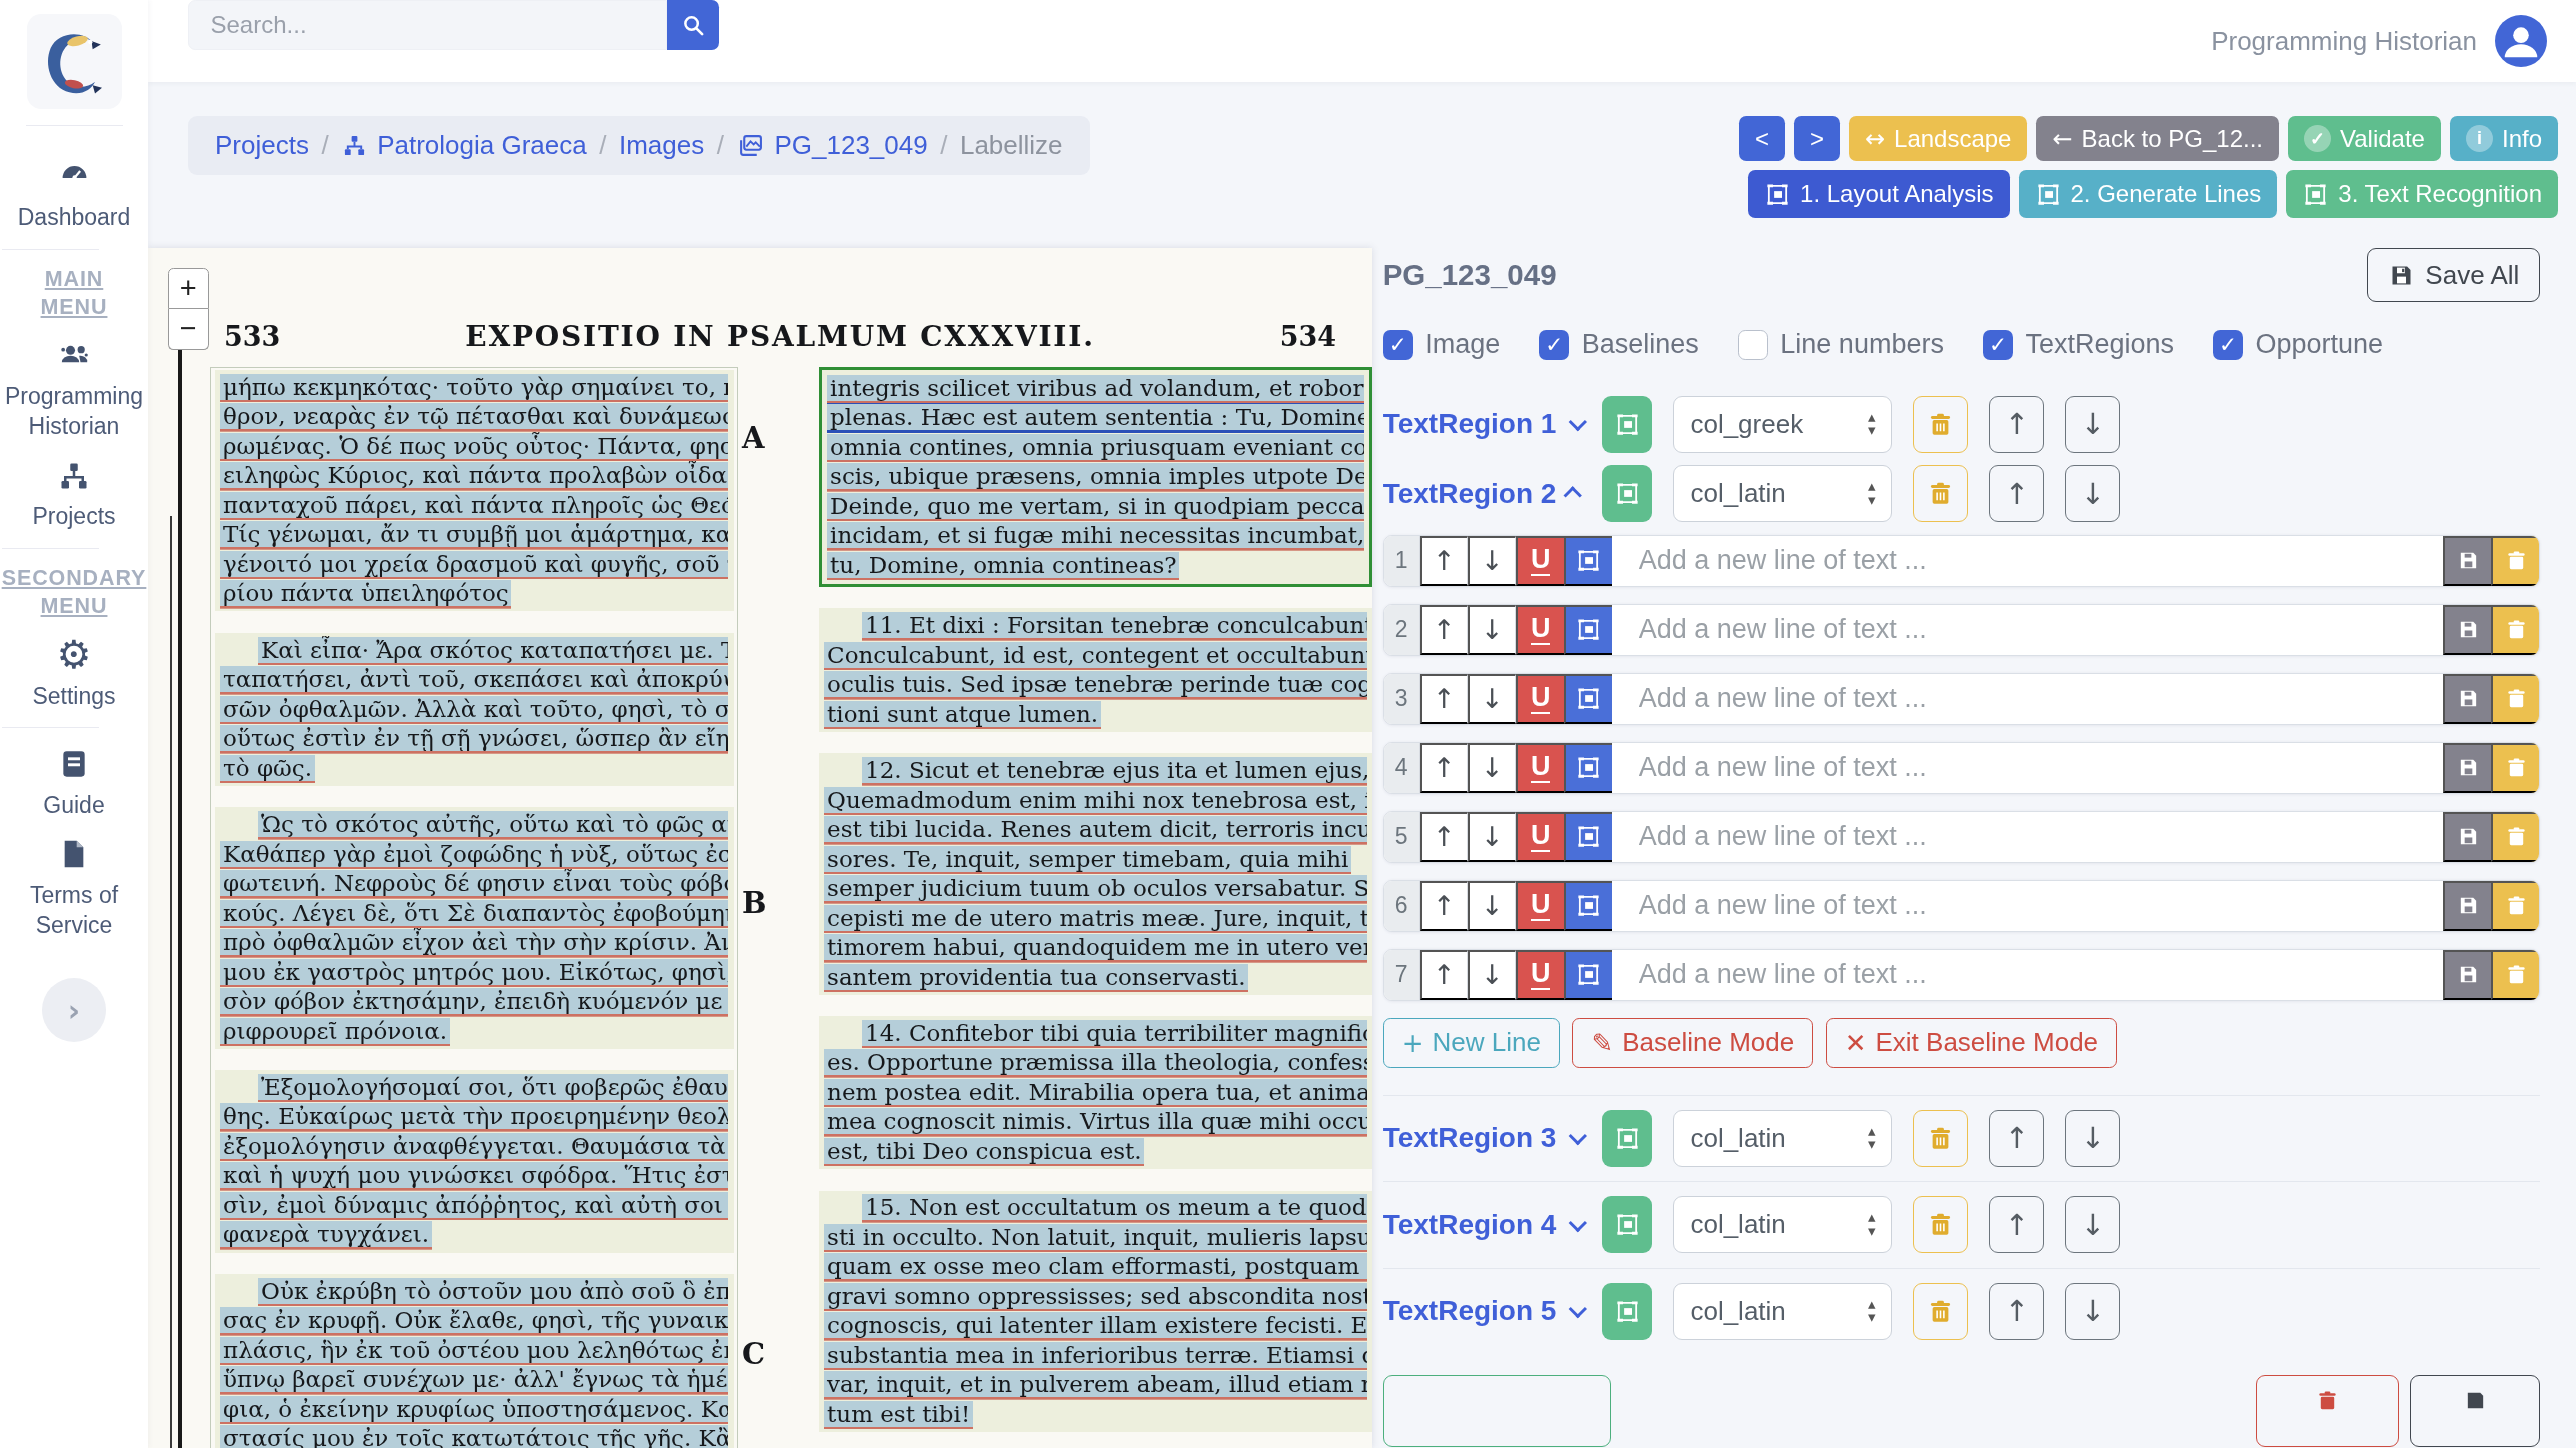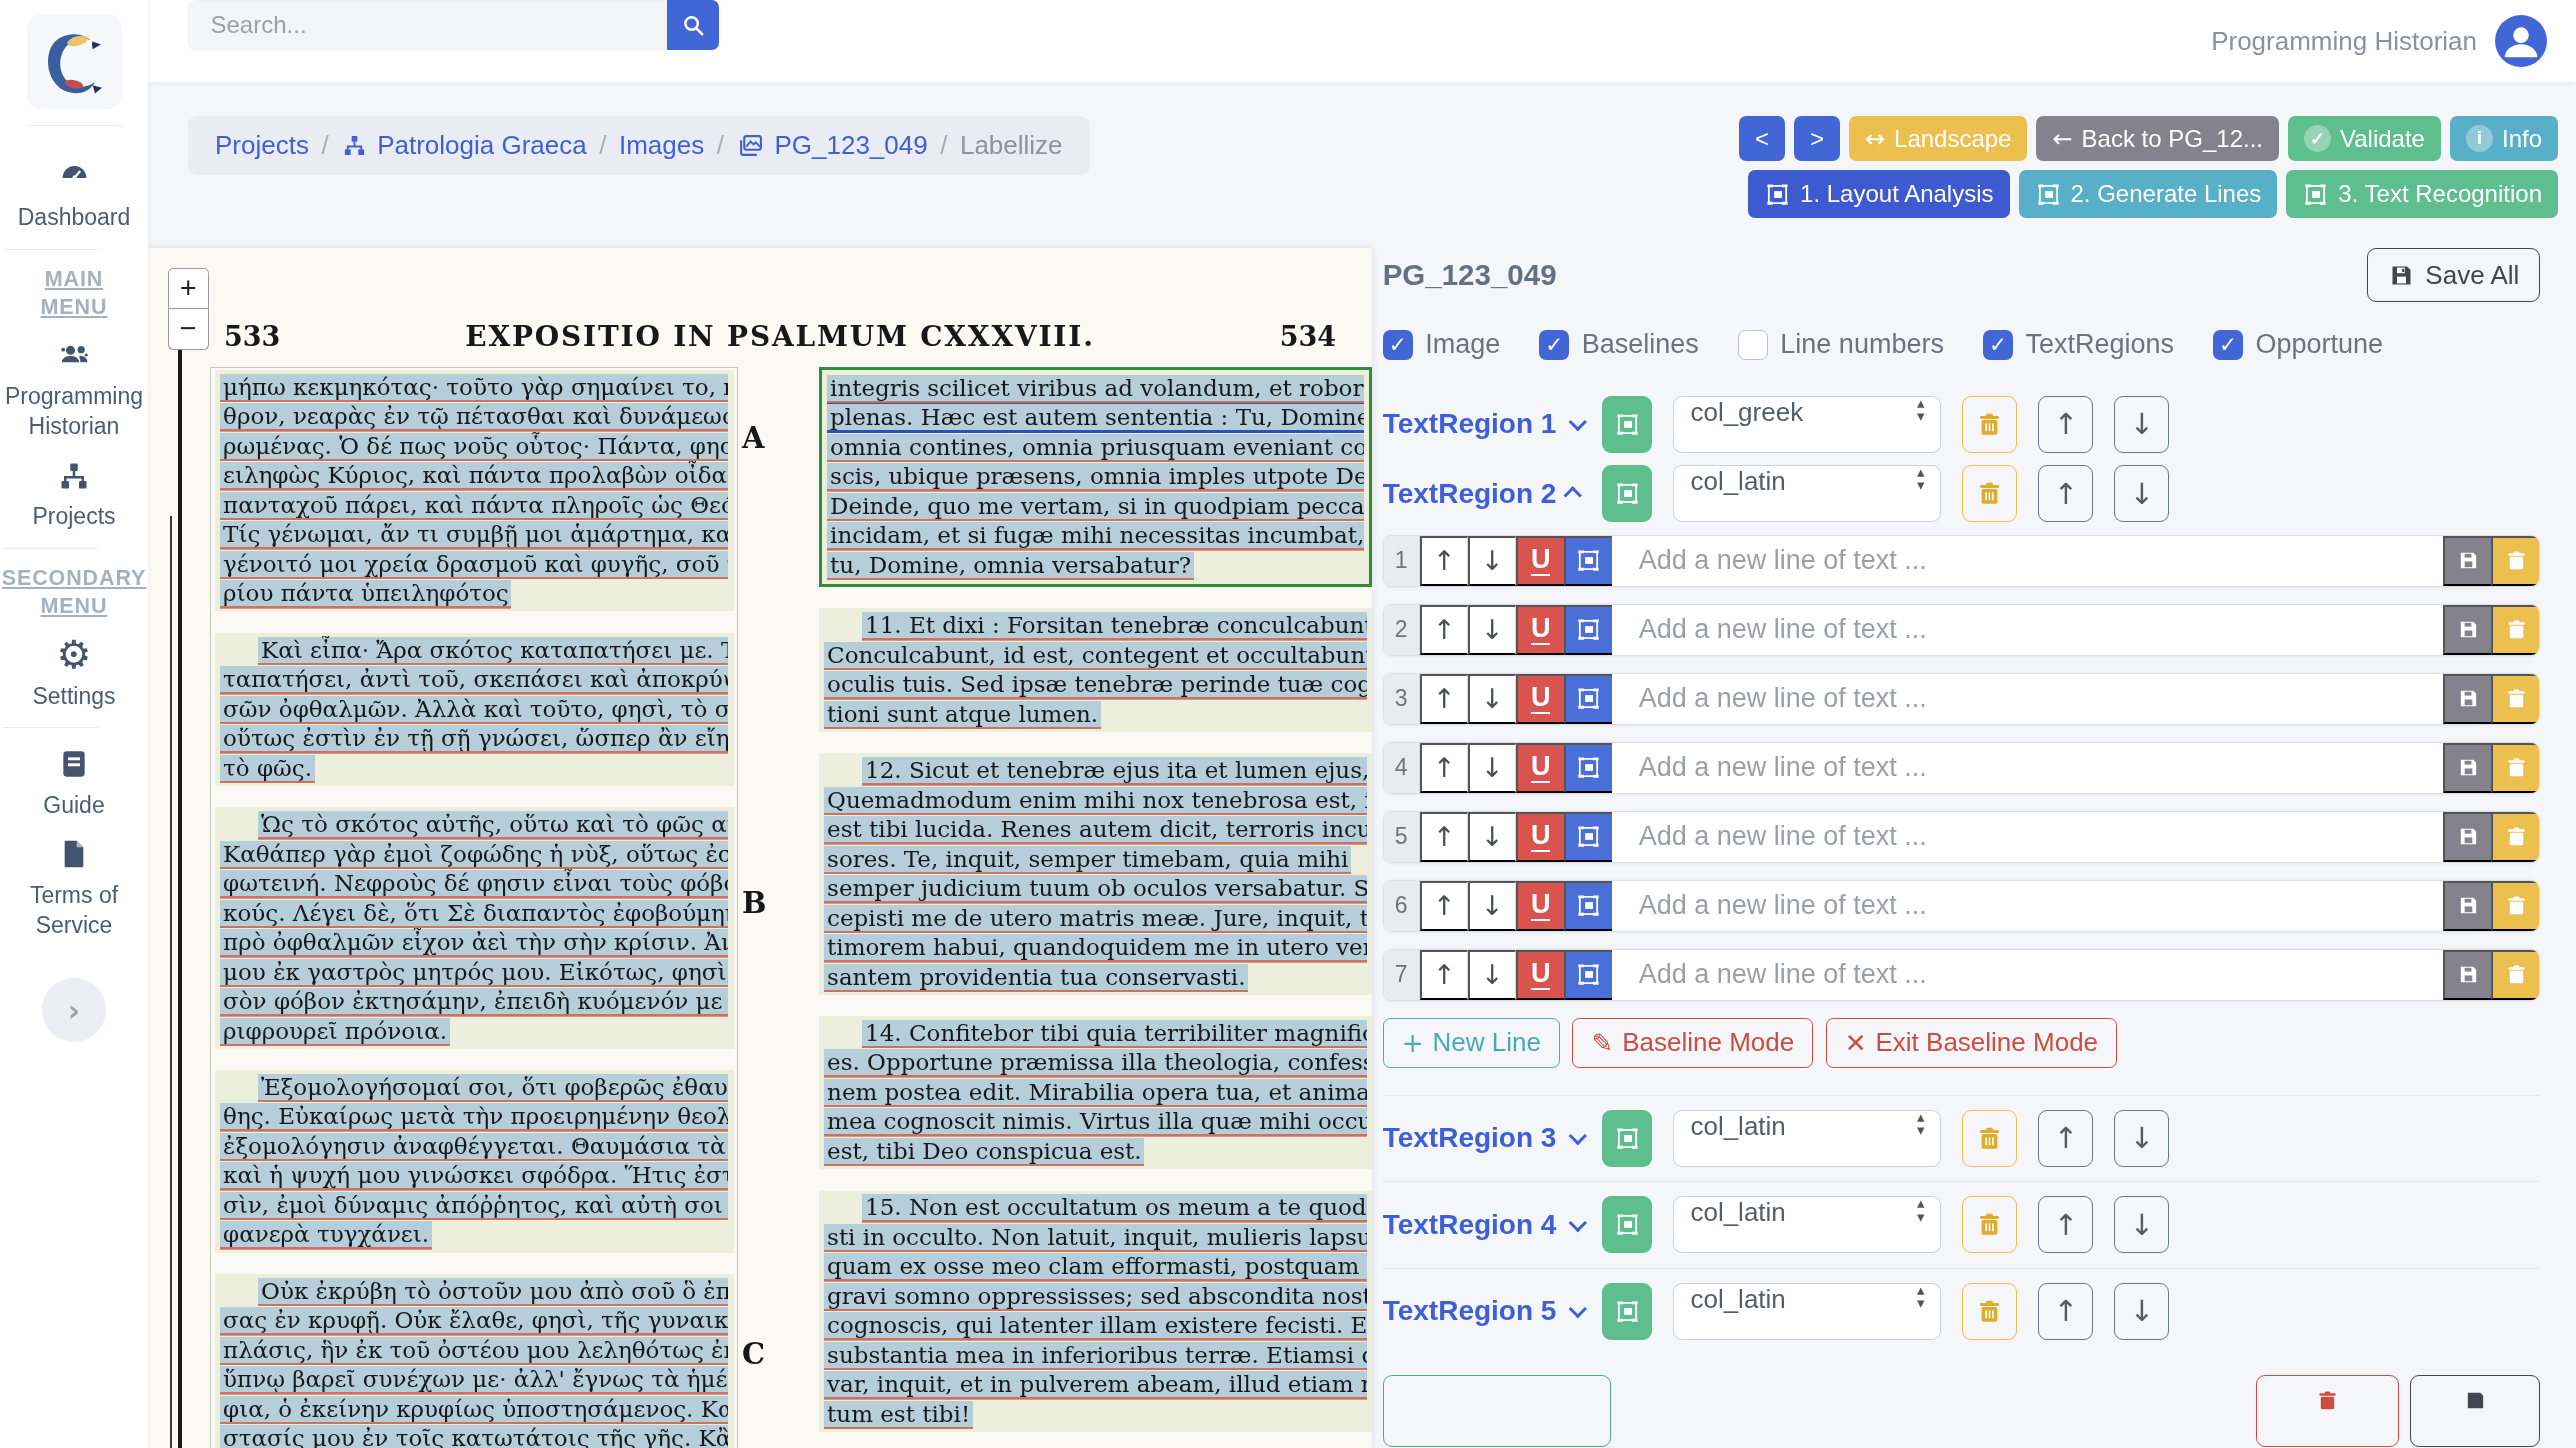--- a/index.html
+++ b/index.html
@@ -79,21 +79,21 @@
   .cb.on { background:var(--blue); }
   .cb.off { background:#fff; border:1.8px solid #b9c0cc; }
   .cb-lbl { font-size:27px; color:#6b7280; }
 
   .region-row { display:flex; align-items:center; gap:21px; height:57px; margin:12.5px 0; }
   .region-label { font-size:28px; font-weight:600; color:#3f5fd8; display:flex; align-items:center; gap:12.5px; cursor:pointer; white-space:nowrap; }
   .chev { width:12.5px; height:12.5px; border-right:3.6px solid #3f5fd8; border-bottom:3.6px solid #3f5fd8; display:inline-block; }
   .chev.down { transform:rotate(45deg) translateY(-3.6px); }
   .chev.up { transform:rotate(-135deg) translateY(-3.6px); }
   .poly-btn { width:50px; height:57px; background:var(--green); border:none; border-radius:9px; display:flex; align-items:center; justify-content:center; cursor:pointer; }
-  .sel-box { width:268px; height:57px; background:#fff; border:0.9px solid #ccd2da; border-radius:9px; display:flex; align-items:flex-start; padding:0 16px; font-size:26px; color:#555e68; cursor:pointer; }
+  .sel-box { width:219px; height:57px; background:#fff; border:0.9px solid #ccd2da; border-radius:9px; display:flex; align-items:center; padding:0 16px; font-size:26px; color:#555e68; cursor:pointer; }
   .sel-box .sort { margin-left:auto; color:#555; font-size:15px; line-height:13.4px; text-align:center; }
   .obtn { width:55px; height:57px; background:transparent; border-radius:9px; display:flex; align-items:center; justify-content:center; cursor:pointer; font-size:29px; }
   .obtn.yellow { border:1.8px solid var(--amber); color:var(--amber); }
   .obtn.grayb { border:1.8px solid #6c757d; color:#555c63; }
 
   .line-row { display:flex; height:52px; border-radius:9px; overflow:hidden; margin:0 0 17px; border:0.9px solid #dadfe6; background:#fff; box-shadow:0 0.9px 2.7px rgba(60,70,100,.08); }
   .seg { display:flex; align-items:center; justify-content:center; border-right:0.9px solid #d8dce2; cursor:pointer; }
   .ln-num { width:36px; background:#e9ecef; color:#6c757d; font-size:23px; cursor:default; }
   .ln-arrow { width:48px; background:#fff; color:#4a4f55; font-size:27px; }
   .ln-u { width:48px; background:var(--red); color:#fff; font-size:27px; font-weight:bold; border-right:none; }
@@ -387,21 +387,21 @@
               <span class="mletter" style="top:970px">C</span>
             </div>
           <div class="col-latin" id="col-latin">
               <div class="para green-region">
                 <div class="pline"><span class="hl">integris scilicet viribus ad volandum, et robore</span></div>
                 <div class="pline sel"><span class="hl">plenas. Hæc est autem sententia : Tu, Domine, qui</span></div>
                 <div class="pline"><span class="hl">omnia contines, omnia priusquam eveniant cogno-</span></div>
                 <div class="pline"><span class="hl">scis, ubique præsens, omnia imples utpote Deus.</span></div>
                 <div class="pline"><span class="hl">Deinde, quo me vertam, si in quodpiam peccatum</span></div>
                 <div class="pline"><span class="hl">incidam, et si fugæ mihi necessitas incumbat, cum</span></div>
-                <div class="pline"><span class="hl">tu, Domine, omnia versabatur?</span></div>
+                <div class="pline"><span class="hl">tu, Domine, omnia contineas?</span></div>
               </div>
               <div class="para">
                 <div class="pline indent"><span class="hl">11. Et dixi : Forsitan tenebræ conculcabunt me.</span></div>
                 <div class="pline"><span class="hl">Conculcabunt, id est, contegent et occultabunt me</span></div>
                 <div class="pline"><span class="hl">oculis tuis. Sed ipsæ tenebræ perinde tuæ cogni-</span></div>
                 <div class="pline"><span class="hl">tioni sunt atque lumen.</span></div>
               </div>
               <div class="para">
                 <div class="pline indent"><span class="hl">12. Sicut et tenebræ ejus ita et lumen ejus, etc.</span></div>
                 <div class="pline"><span class="hl">Quemadmodum enim mihi nox tenebrosa est, ita</span></div>

